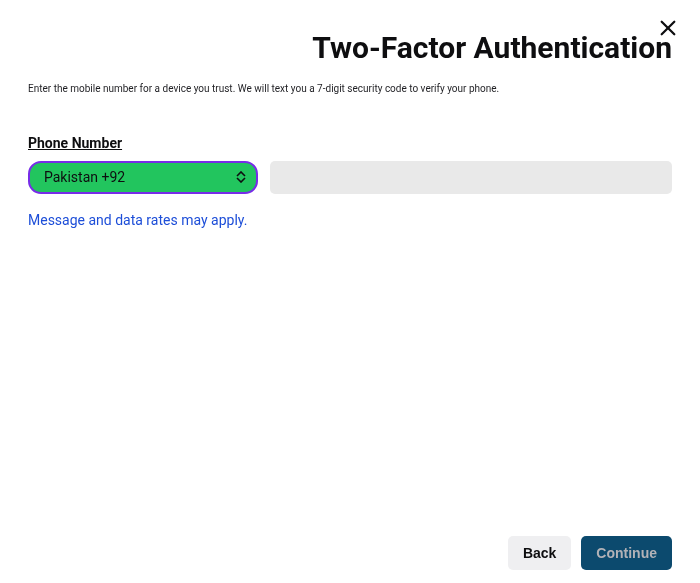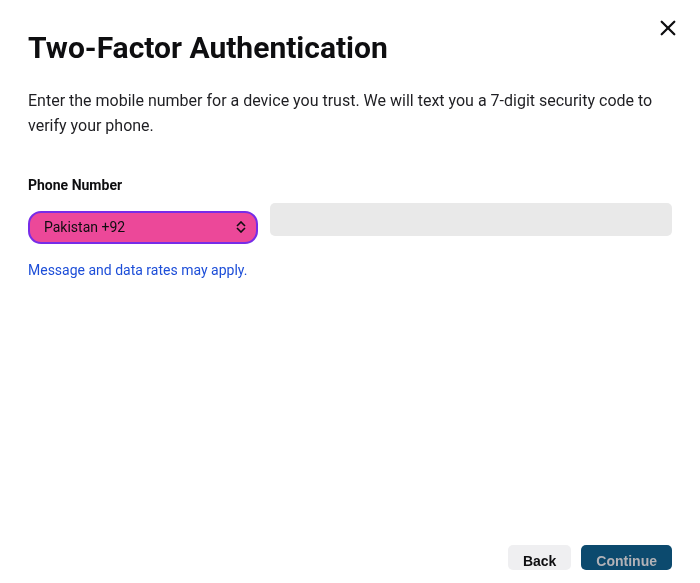--- a/index.html
+++ b/index.html
@@ -28,53 +28,54 @@
     }
     .close-btn svg {
       width: 18px;
       height: 18px;
     }
     .title {
       font-size: 30px;
       font-weight: 700;
       color: #0e0e10;
       margin-top: 10px;
-      margin-bottom: 24px;
+      margin-bottom: 16px;
+      text-align: right;
     }
     .description {
-      font-size: 16px;
+      font-size: 10px;
       color: #1f1f23;
       line-height: 1.55;
       margin-bottom: 38px;
     }
     .field-label {
       font-size: 14px;
       font-weight: 700;
       color: #0e0e10;
       margin-bottom: 10px;
+      text-decoration: underline;
     }
     .field-row {
       display: flex;
       gap: 12px;
       margin-bottom: 18px;
     }
     .country-select {
       width: 230px;
       height: 33px;
       border: 2px solid #772ce8;
       border-radius: 13px;
-      background: #ec4899;
+      background: #22c55e;
       display: flex;
       align-items: center;
       justify-content: space-between;
       padding: 0 10px 0 14px;
       cursor: pointer;
       font-size: 14px;
       color: #0e0e10;
-      margin-top: 8px;
     }
     .select-chevrons {
       display: flex;
       flex-direction: column;
       align-items: center;
       line-height: 0;
     }
     .select-chevrons svg {
       width: 10px;
       height: 6px;
@@ -94,21 +95,21 @@
       color: #1d4ed8;
     }
     .footer {
       position: absolute;
       bottom: 13px;
       right: 28px;
       display: flex;
       gap: 10px;
     }
     .btn {
-      height: 25px;
+      height: 34px;
       padding: 8px 15px;
       border: none;
       border-radius: 5px;
       font-size: 14px;
       font-weight: 600;
       cursor: pointer;
     }
     .btn-back {
       background: #efeff1;
       color: #0e0e10;

